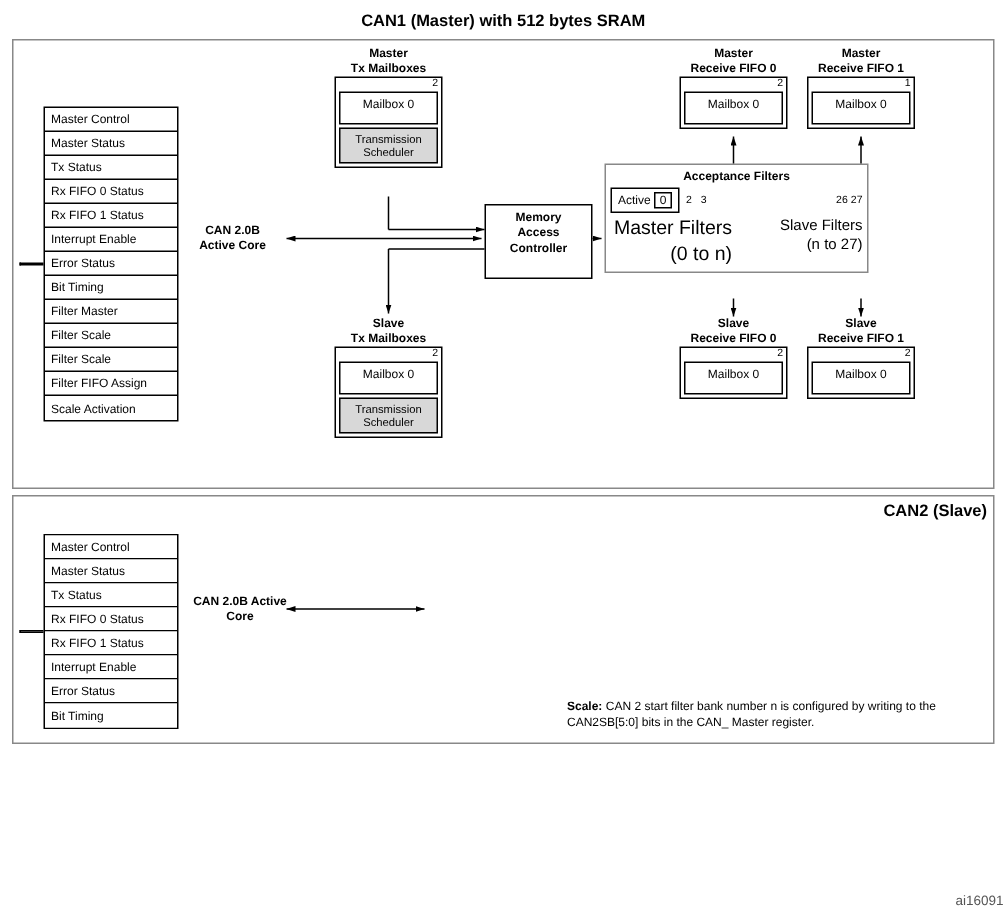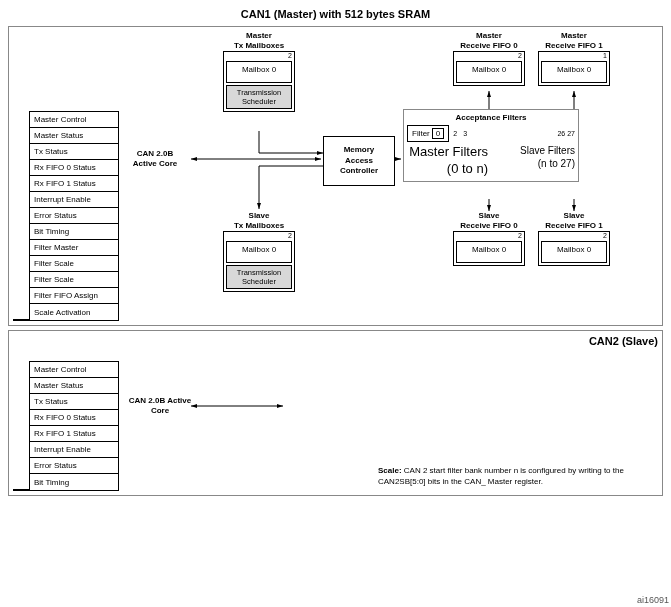--- a/index.html
+++ b/index.html
@@ -21,21 +21,21 @@
     }
     .main-title {
       text-align: center;
       font-size: 11px;
       font-weight: bold;
       margin-bottom: 6px;
     }
     .control-sidebar {
       display: flex;
       flex-direction: row;
-      align-items: flex-end;
+      align-items: center;
       margin-right: 4px;
     }
     .sidebar-box {
       border: 1px solid #000;
       display: flex;
       flex-direction: column;
       min-width: 90px;
     }
     .sidebar-item {
       border-bottom: 1px solid #000;
@@ -145,37 +145,37 @@
           <div style="border:1px solid #000; position:relative;">
             <div style="font-size:7px; text-align:right; padding-right:2px;">1</div>
             <div style="border:1px solid #000; margin:2px; padding:3px 4px; font-size:8px; text-align:center; min-height:22px;">Mailbox 0</div>
           </div>
         </div>
 
         <div style="position:absolute; top:78px; left:280px; width:176px; border:1px solid #888; padding:3px;">
           <div style="font-size:8px; font-weight:bold; text-align:center; margin-bottom:3px;">Acceptance Filters</div>
           <div style="display:flex; align-items:center; gap:2px;">
             <div style="border:1px solid #000; padding:2px 4px; font-size:8px; background:#fff; white-space:nowrap; display:flex; align-items:center; gap:2px;">
-              <span>Filter</span>
+              <span>Active</span>
               <span style="border:1px solid #000; padding:0 3px; font-size:8px;">0</span>
             </div>
             <div style="font-size:7px; margin-left:2px;">2</div>
             <div style="font-size:7px; margin-left:4px;">3</div>
             <div style="flex:1; display:flex; justify-content:flex-end; gap:2px;">
               <span style="font-size:7px;">26</span>
               <span style="font-size:7px;">27</span>
             </div>
           </div>
           <div style="display:flex; gap:6px; margin-top:2px;">
             <div style="font-size:13px; white-space:nowrap; line-height:1.3; flex:1; text-align:right;">Master Filters<br>(0 to n)</div>
             <div style="font-size:10px; white-space:nowrap; line-height:1.3; flex:1; text-align:right;">Slave Filters<br>(n to 27)</div>
           </div>
         </div>
 
-        <div style="position:absolute; top:105px; left:200px; width:72px; border:1px solid #000; padding:3px 2px; font-size:8px; font-weight:bold; text-align:center; background:#fff; min-height:50px; display:flex; align-items:center; justify-content:center; line-height:1.3;">
+        <div style="position:absolute; top:105px; left:200px; width:72px; border:1px solid #000; padding:3px 2px; font-size:8px; font-weight:bold; text-align:center; background:#fff; min-height:50px; display:flex; align-items:flex-start; justify-content:center; line-height:1.3;">
           <span style="white-space:pre-line;">Memory
 Access
 Controller</span>
         </div>
 
         <div style="position:absolute; top:180px; left:100px; width:72px;">
           <div style="font-size:8px; font-weight:bold; text-align:center; line-height:1.2; margin-bottom:1px;">
             Slave<br>Tx Mailboxes
           </div>
           <div style="border:1px solid #000; position:relative;">

